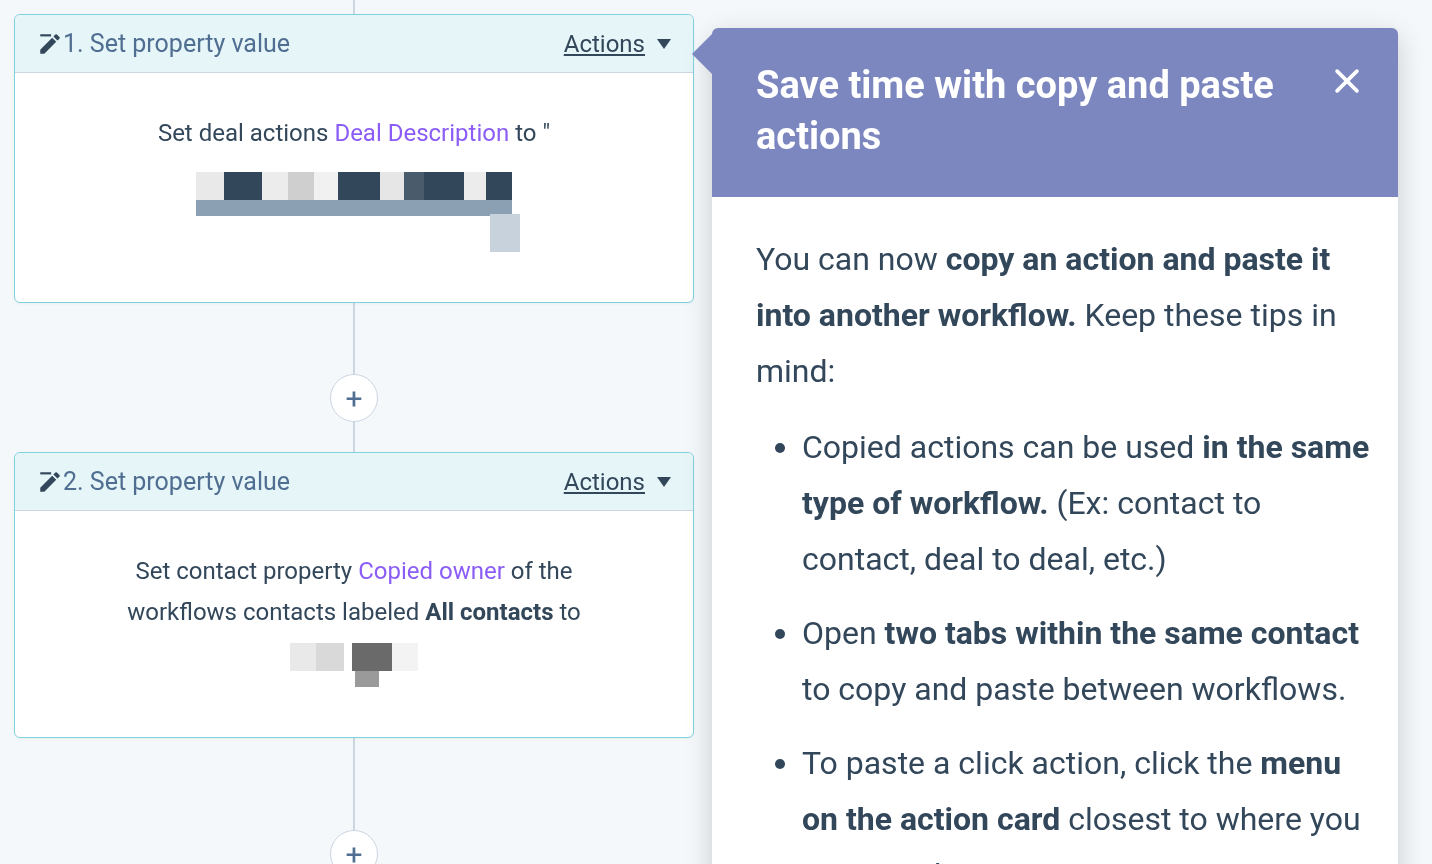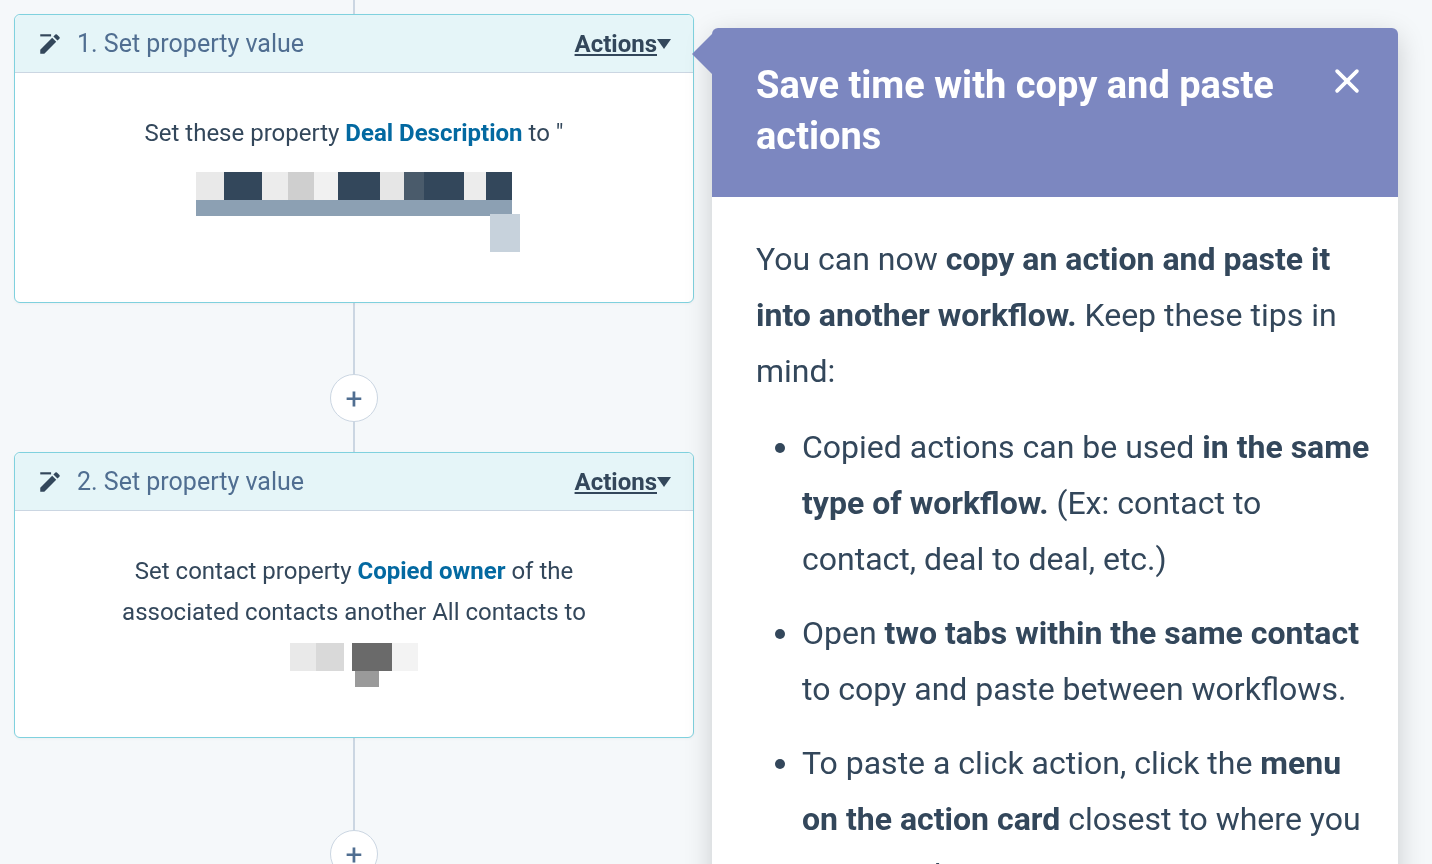--- a/index.html
+++ b/index.html
@@ -42,53 +42,52 @@
     align-items: center;
     justify-content: space-between;
     padding: 14px 22px 14px 22px;
     color: #33475b;
     font-size: 24px;
     font-weight: 400;
   }
   .card-header-left {
     display: flex;
     align-items: center;
-    gap: 14px;
   }
   .card-header-left .edit-icon {
     display: inline-flex;
     width: 26px; height: 26px;
     color: #33475b;
   }
   .card-header-title { color: #506e91; font-weight: 400; font-size: 25px; }
   .actions-link {
     display: inline-flex;
     align-items: center;
-    gap: 0;
+    gap: 12px;
     color: #33475b;
     font-size: 24px;
-    font-weight: 700;
+    font-weight: 400;
     text-decoration: underline;
     cursor: pointer;
   }
   .chevron-down {
     width: 0; height: 0;
     border-left: 7px solid transparent;
     border-right: 7px solid transparent;
     border-top: 10px solid #33475b;
   }
   .card-body {
     padding: 40px 40px 50px 40px;
     text-align: center;
     font-size: 24px;
     line-height: 1.7;
     color: #33475b;
   }
-  .prop-highlight { color: #0369a1; font-weight: 700; }
-  .bold-dark { color: #33475b; font-weight: 400; }
+  .prop-highlight { color: #8b5cf6; font-weight: 400; }
+  .bold-dark { color: #33475b; font-weight: 700; }
 
   
   .plus-node {
     position: absolute;
     left: 330px;
     width: 48px; height: 48px;
     background: #fff;
     border: 1px solid #cbd6e2;
     border-radius: 50%;
     display: flex; align-items: center; justify-content: center;
@@ -171,21 +170,21 @@
       </span>
       <span class="card-header-title">1. Set property value</span>
     </div>
     <span class="actions-link">
       <span>Actions</span>
       <span class="chevron-down"></span>
     </span>
   </div>
   <div class="card-body">
     <div>
-      <span>Set these property </span><span class="prop-highlight">Deal Description</span><span> to "</span>
+      <span>Set deal actions </span><span class="prop-highlight">Deal Description</span><span> to "</span>
     </div>
     <div class="pxrow" style="margin-top:18px;">
       <span style="width:28px;background:#e9e9e9"></span>
       <span style="width:38px;background:#33475b"></span>
       <span style="width:26px;background:#ececec"></span>
       <span style="width:26px;background:#cfcfcf"></span>
       <span style="width:24px;background:#f1f1f1"></span>
       <span style="width:42px;background:#33475b"></span>
       <span style="width:24px;background:#e6e6e6"></span>
       <span style="width:20px;background:#4a5b6b"></span>
@@ -221,21 +220,21 @@
     <span class="actions-link">
       <span>Actions</span>
       <span class="chevron-down"></span>
     </span>
   </div>
   <div class="card-body">
     <div>
       <span>Set contact property </span><span class="prop-highlight">Copied owner</span><span> of the</span>
     </div>
     <div>
-      <span>associated contacts another </span><span class="bold-dark">All contacts</span><span> to</span>
+      <span>workflows contacts labeled </span><span class="bold-dark">All contacts</span><span> to</span>
     </div>
     <div class="pxrow" style="margin-top:10px;">
       <span style="width:26px;background:#e9e9e9"></span>
       <span style="width:28px;background:#d9d9d9"></span>
       <span style="width:8px;background:#fff"></span>
       <span style="width:40px;background:#6a6a6a"></span>
       <span style="width:26px;background:#f3f3f3"></span>
     </div>
     <div class="pxrow">
       <span style="width:26px;height:16px;background:transparent"></span>

